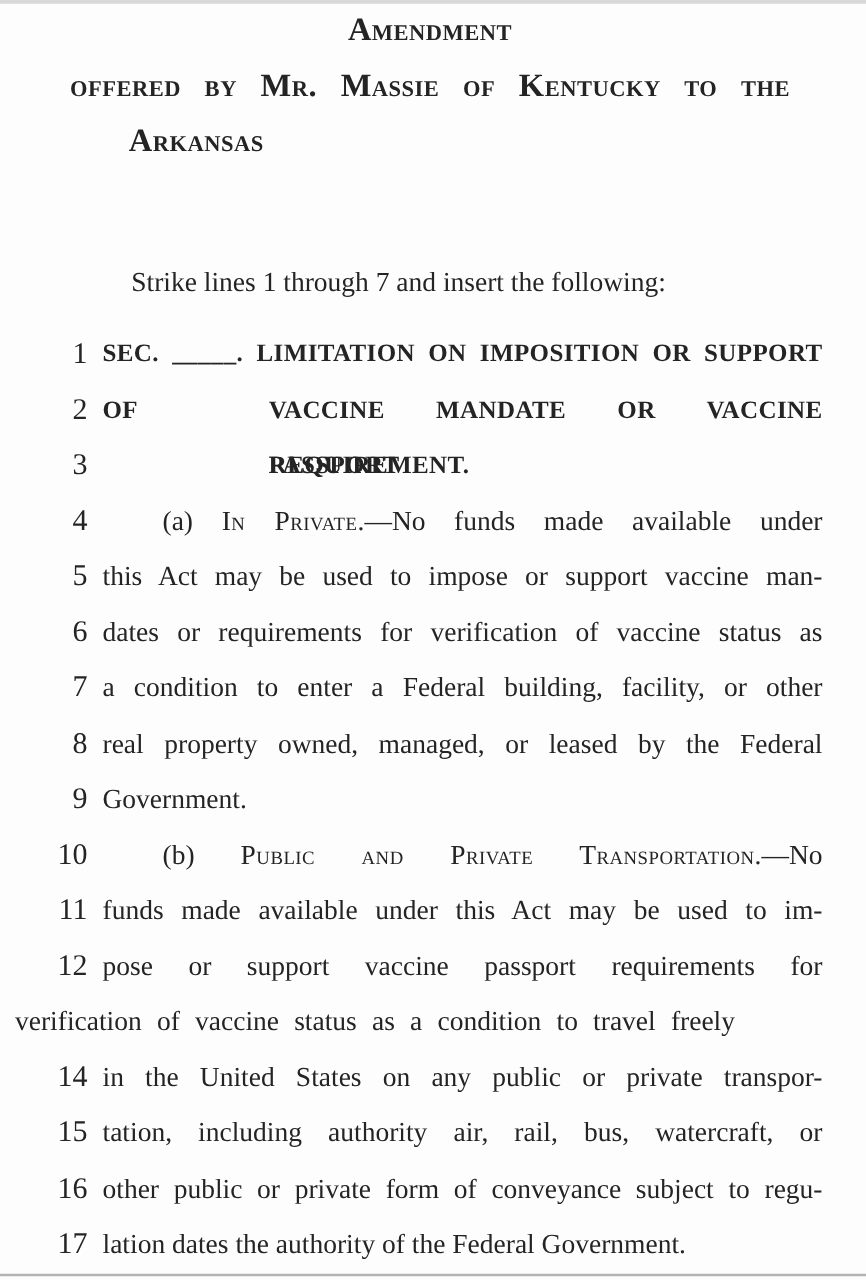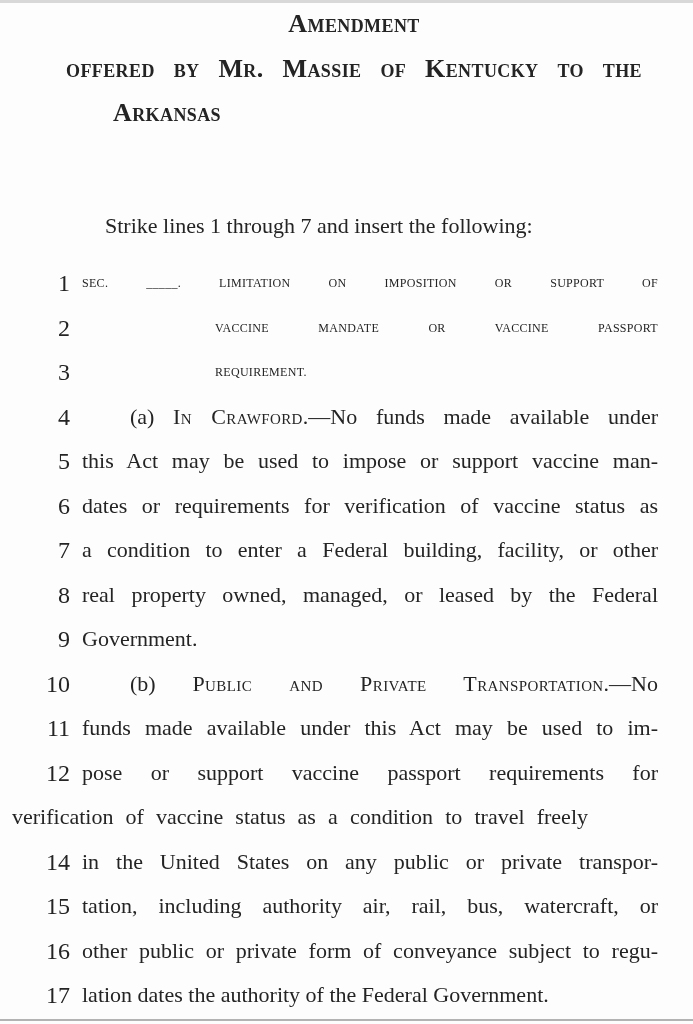--- a/index.html
+++ b/index.html
@@ -22,21 +22,21 @@
   .bottom-line {
     position: absolute;
     top: 1019px; left: 0; right: 0;
     height: 2px;
     background: var(--bline, #b3b3b3);
   }
   
   .header {
     position: absolute;
     top: 2px;
-    left: 66px;
+    left: 56px;
     width: 576px;
     font-weight: bold;
     font-variant: small-caps;
     font-size: 26px;
     letter-spacing: 0.4px;
   }
   .h-line { line-height: 44.5px; height: 44.5px; white-space: nowrap; }
   .h-center { text-align: center; }
   .h-just { text-align: justify; text-align-last: justify; white-space: normal; }
   .h-indent { margin-left: 47px; }
@@ -67,22 +67,22 @@
   }
   .ltext {
     margin-left: 12px;
     width: 576px;
     font-size: 22px;
     line-height: 44.5px;
     flex: 0 0 auto;
   }
   .ltext.just { text-align: justify; text-align-last: justify; }
   .ltext.kind-heading {
-    font-weight: normal;
-    font-size: 12px;
+    font-weight: bold;
+    font-size: 20px;
     letter-spacing: 0.3px;
   }
   .ltext.ind-para { padding-left: 48px; }
   .ltext.ind-section { padding-left: 133px; }
   .sc { font-variant: small-caps; letter-spacing: 0.4px; }
 </style>
 </head>
 <body>
 
 <div class="page" style="--bg: #fdfdfd; --ink: #242424; --strip: #d8d8d8; --bline: #b3b3b3;">
@@ -105,21 +105,21 @@
       <div class="bline">
         <div class="lnum">2</div>
         <div class="ltext kind-heading ind-section just"><span>VACCINE MANDATE OR VACCINE PASSPORT</span></div>
       </div>
       <div class="bline">
         <div class="lnum">3</div>
         <div class="ltext kind-heading ind-section"><span>REQUIREMENT.</span></div>
       </div>
       <div class="bline">
         <div class="lnum">4</div>
-        <div class="ltext kind-body ind-para just"><span>(a) </span><span class="sc">In Crawford</span><span>.—No funds made available under</span></div>
+        <div class="ltext kind-body ind-para just"><span>(a) </span><span class="sc">In Private</span><span>.—No funds made available under</span></div>
       </div>
       <div class="bline">
         <div class="lnum">5</div>
         <div class="ltext kind-body ind-none just"><span>this Act may be used to impose or support vaccine man-</span></div>
       </div>
       <div class="bline">
         <div class="lnum">6</div>
         <div class="ltext kind-body ind-none just"><span>dates or requirements for verification of vaccine status as</span></div>
       </div>
       <div class="bline">

